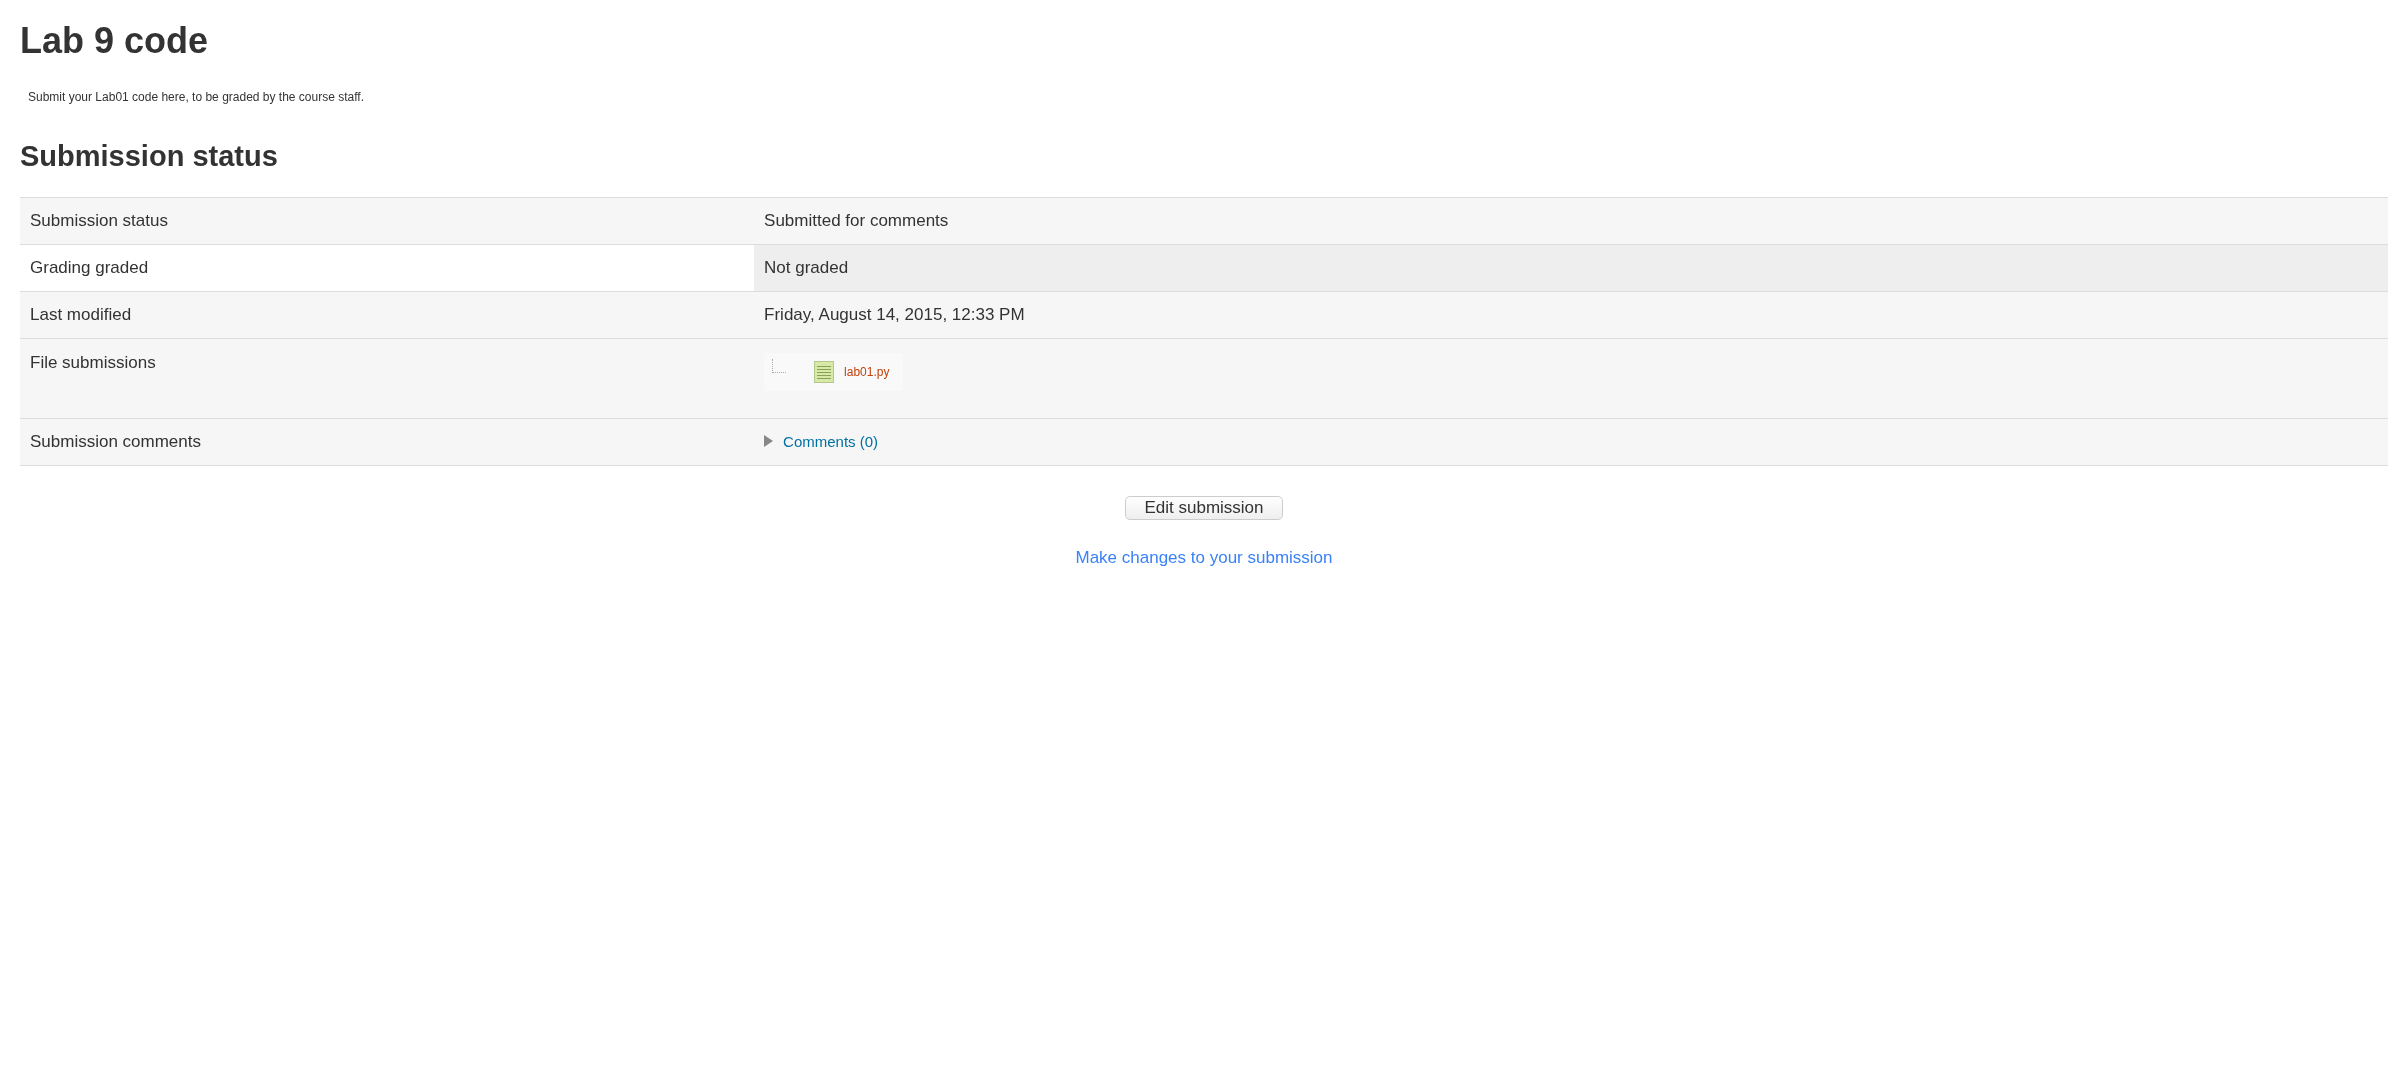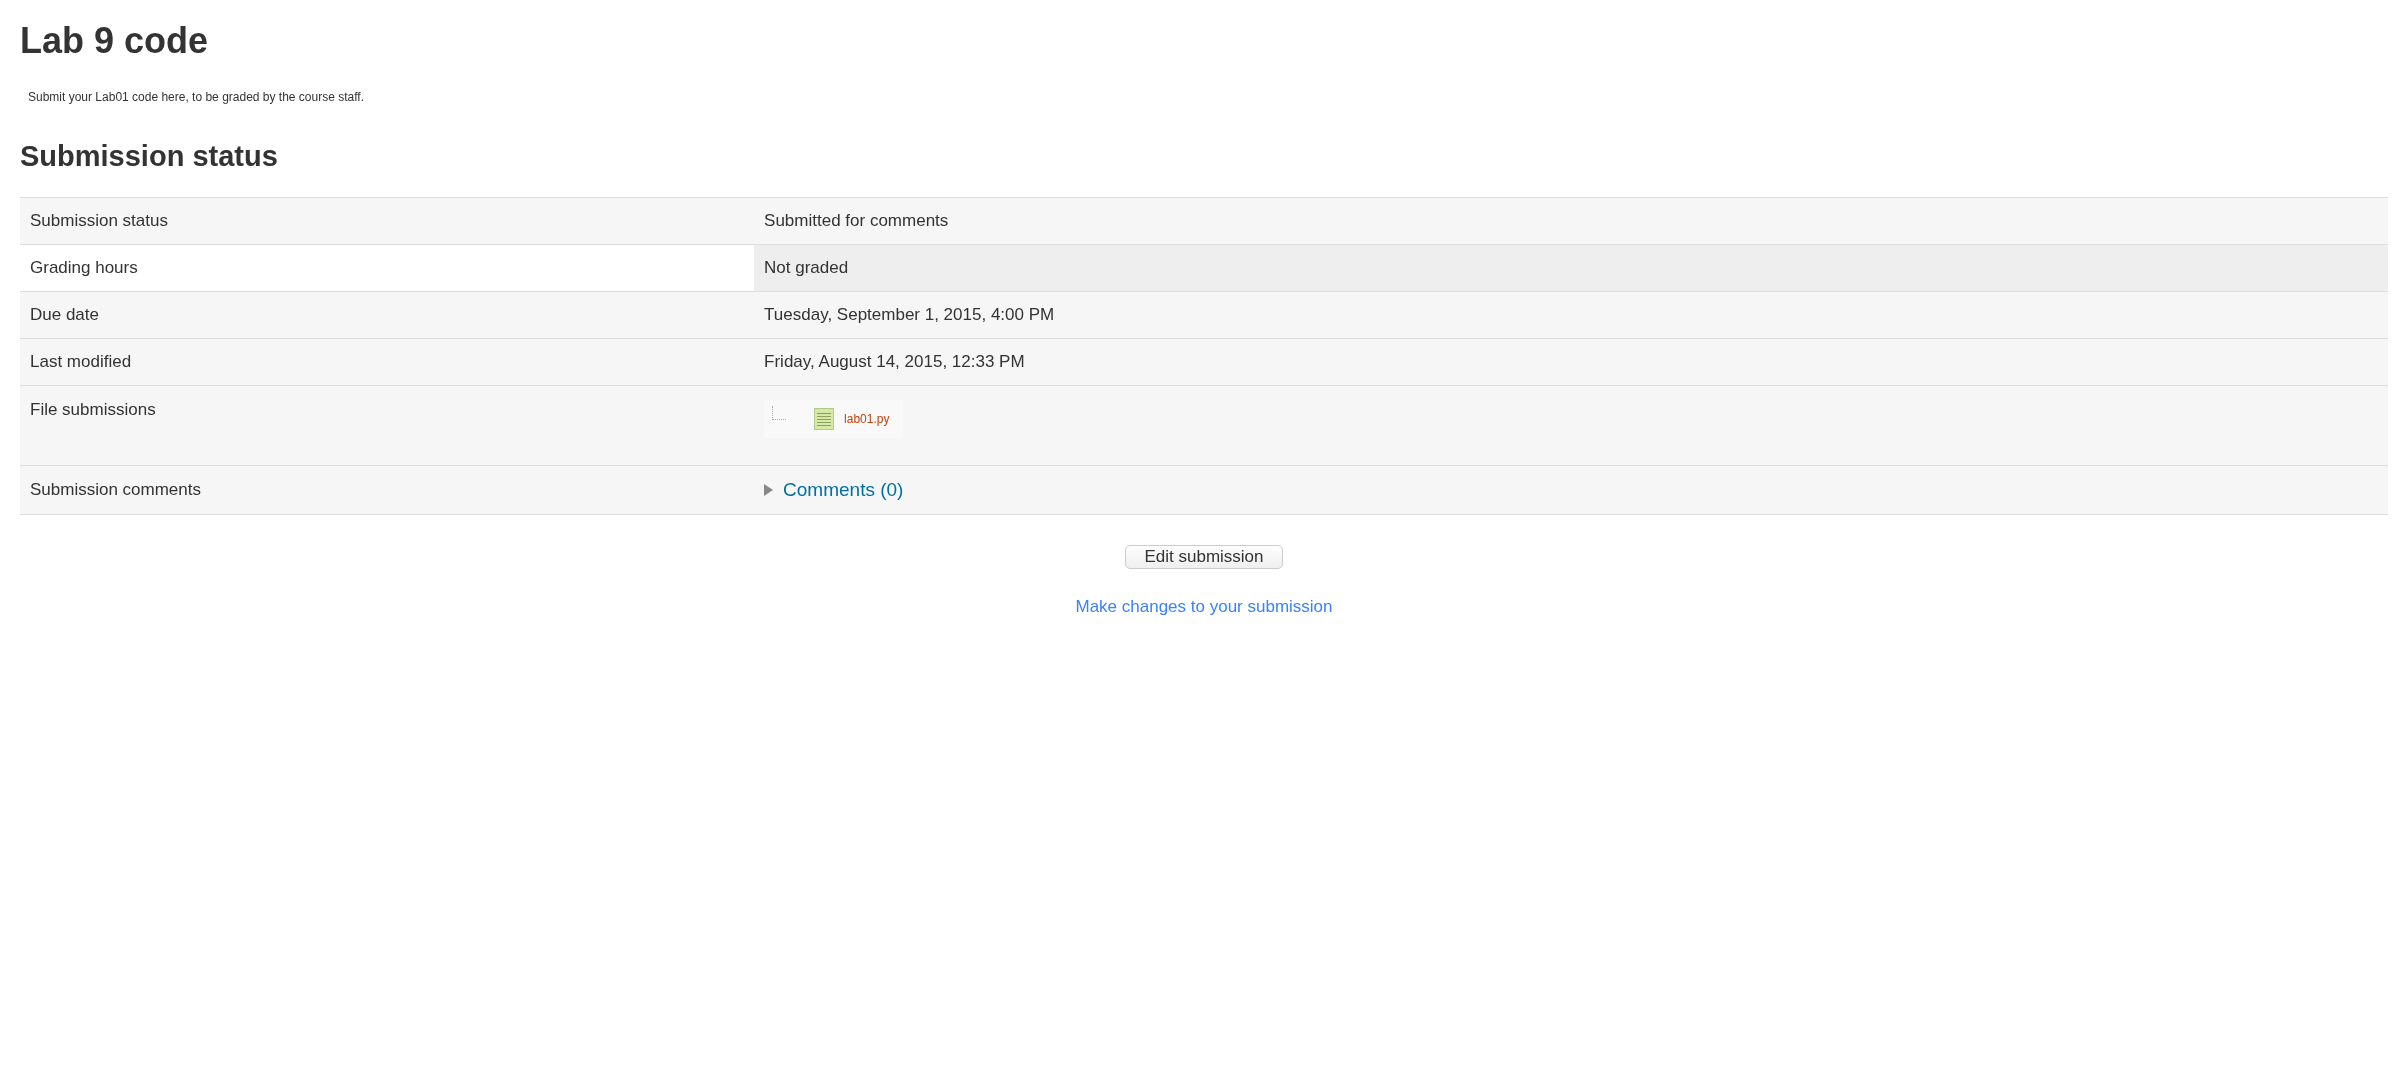--- a/index.html
+++ b/index.html
@@ -111,21 +111,21 @@
       font-size: 12px;
     }
     .comments-cell {
       vertical-align: middle;
     }
     .comments-toggle {
       display: inline-flex;
       align-items: center;
       color: #0070a3;
       text-decoration: none;
-      font-size: 19px;
+      font-size: 15px;
     }
     .disclosure-icon {
       display: inline-block;
       width: 0;
       height: 0;
       border-top: 6px solid transparent;
       border-bottom: 6px solid transparent;
       border-left: 9px solid #888;
       margin-right: 10px;
     }
@@ -159,26 +159,22 @@
 
 <h2 class="section-title">Submission status</h2>
 
 <table class="status-table">
   <tbody>
       <tr>
     <td class="label-cell">Submission status</td>
     <td class="value-cell">Submitted for comments</td>
   </tr>
   <tr class="alt">
-    <td class="label-cell">Grading hours</td>
+    <td class="label-cell">Grading graded</td>
     <td class="value-cell">Not graded</td>
-  </tr>
-  <tr>
-    <td class="label-cell">Due date</td>
-    <td class="value-cell">Tuesday, September 1, 2015, 4:00 PM</td>
   </tr>
   <tr>
     <td class="label-cell">Last modified</td>
     <td class="value-cell">Friday, August 14, 2015, 12:33 PM</td>
   </tr>
   <tr class="file-row">
     <td class="label-cell" style="vertical-align:top;">File submissions</td>
     <td class="value-cell">
       <div class="file-container">
         <span class="tree-indicator"></span>

